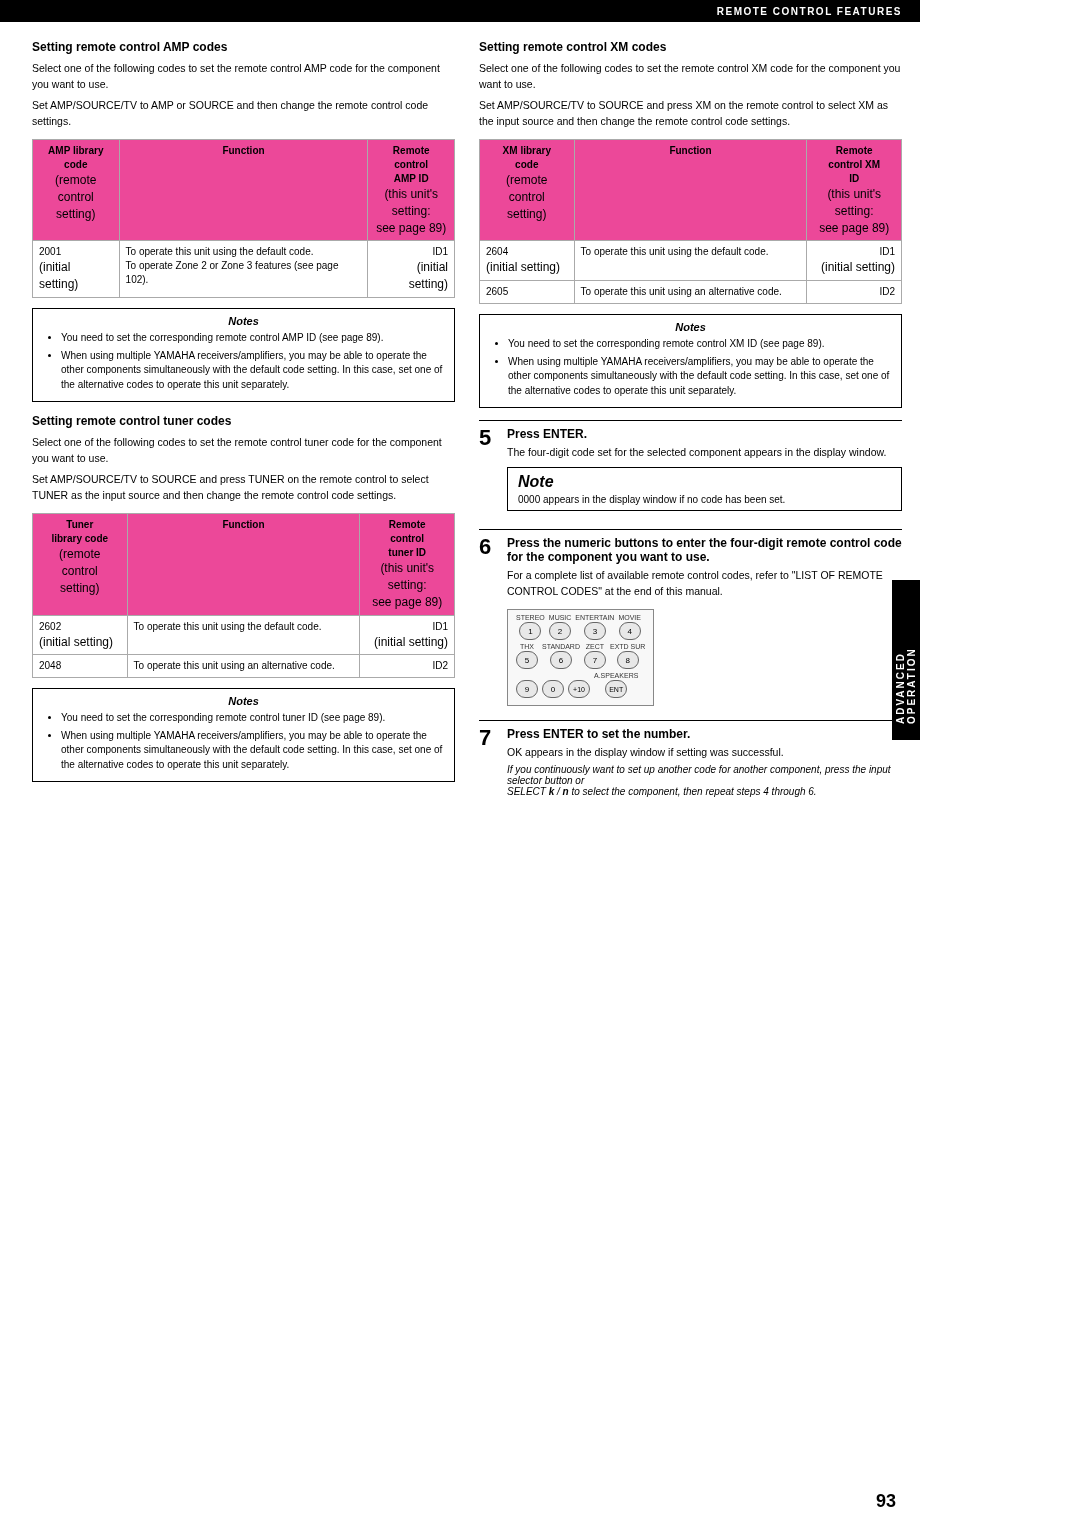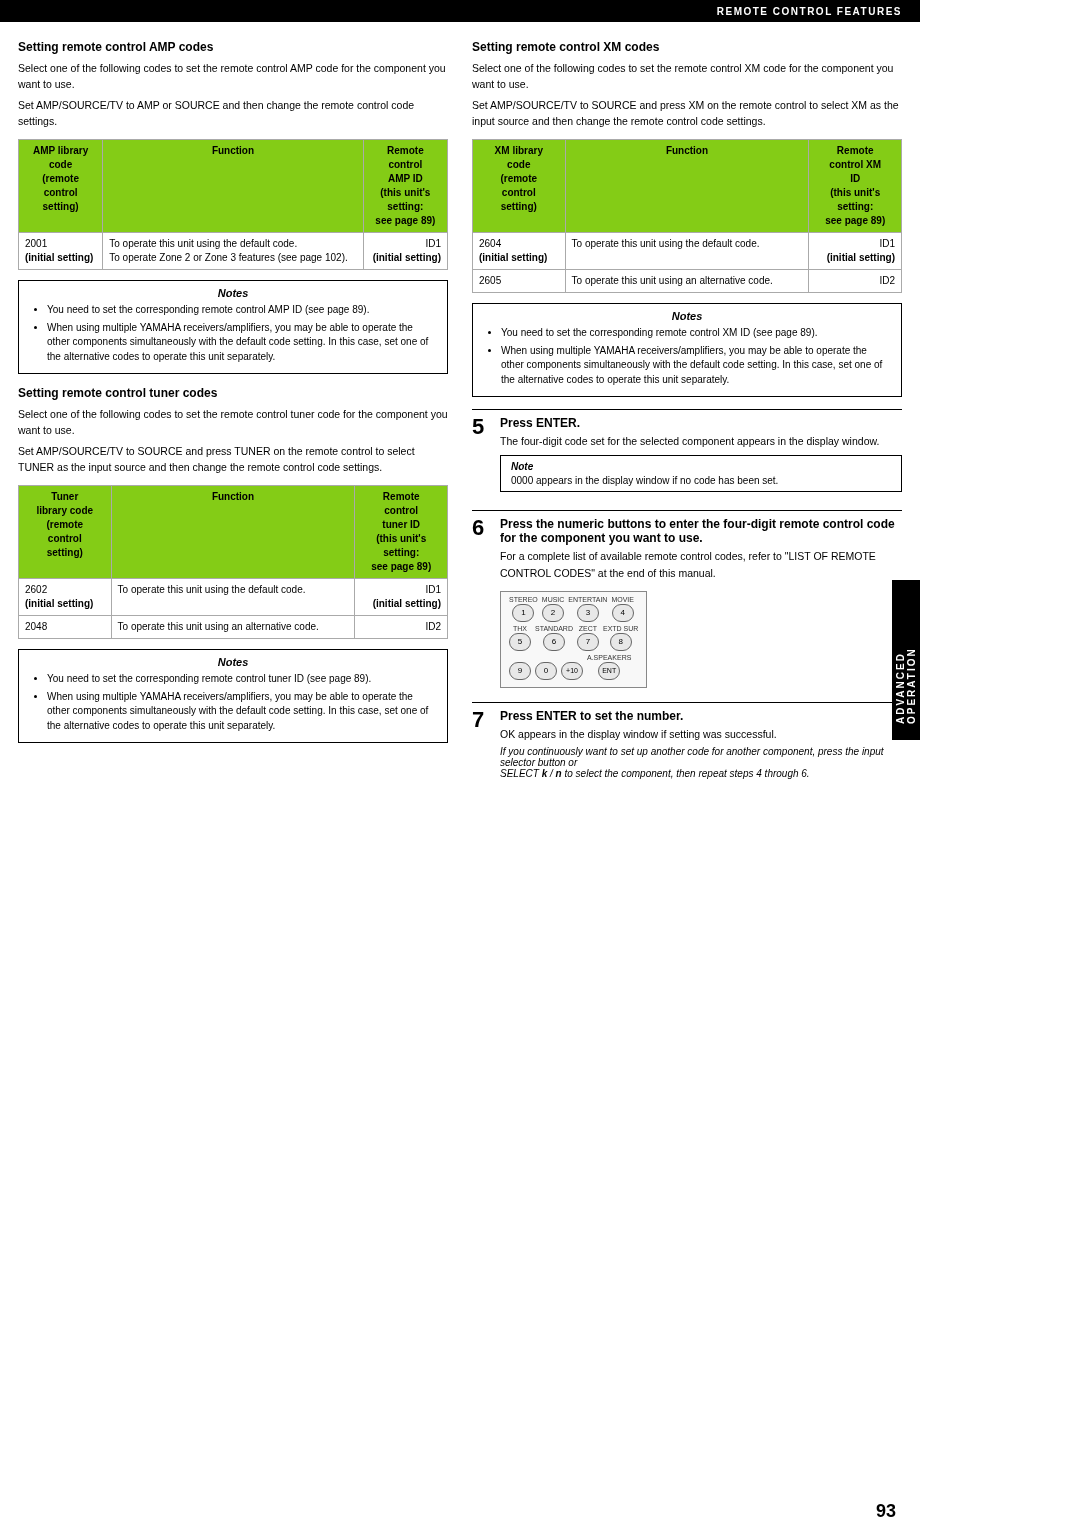--- a/index.html
+++ b/index.html
@@ -30,21 +30,21 @@
       color: #fff;
       font-size: 10px;
       font-weight: bold;
       letter-spacing: 1.5px;
       text-transform: uppercase;
     }
 
     .content-area {
       display: flex;
       flex-direction: row;
-      padding: 18px 18px 18px 18px;
+      padding: 18px 18px 18px 32px;
       gap: 24px;
     }
     .left-col {
       flex: 1;
       min-width: 0;
     }
     .right-col {
       flex: 1;
       min-width: 0;
     }
@@ -69,38 +69,38 @@
       font-size: 10px;
     }
     .data-table th, .data-table td {
       border: 1px solid #aaa;
       padding: 4px 6px;
       vertical-align: top;
       text-align: left;
       line-height: 1.4;
     }
     .data-table th {
-      background: #84cc16;
+      background: #ec4899;
       font-weight: bold;
       text-align: center;
       font-size: 10px;
     }
     .data-table td.code-cell {
       text-align: left;
       font-size: 10px;
       vertical-align: middle;
     }
     .data-table td.id-cell {
       text-align: right;
       vertical-align: middle;
       font-size: 10px;
     }
     .header-small {
-      font-size: 10px;
-      font-weight: bold;
+      font-size: 12px;
+      font-weight: normal;
     }
 
     
     .notes-box {
       border: 1.5px solid #000;
       padding: 6px 10px;
       margin: 8px 0 12px 0;
       font-size: 10px;
     }
     .notes-title {
@@ -122,21 +122,21 @@
     
     .note-box {
       border: 1.5px solid #000;
       padding: 5px 10px;
       margin: 6px 0 10px 0;
       font-size: 10px;
     }
     .note-title {
       font-weight: bold;
       font-style: italic;
-      font-size: 10px;
+      font-size: 16px;
       margin-bottom: 3px;
     }
 
     
     .step-row {
       display: flex;
       align-items: flex-start;
       margin-bottom: 6px;
       gap: 6px;
     }
@@ -202,21 +202,21 @@
     
     .italic-note {
       font-style: italic;
       font-size: 10px;
       margin-top: 4px;
     }
 
     
     .page-number {
       position: absolute;
-      bottom: 4px;
+      bottom: 14px;
       right: 24px;
       font-size: 18px;
       font-weight: bold;
     }
 
     
     .sidebar-tab {
       position: absolute;
       right: 0;
       top: 580px;

